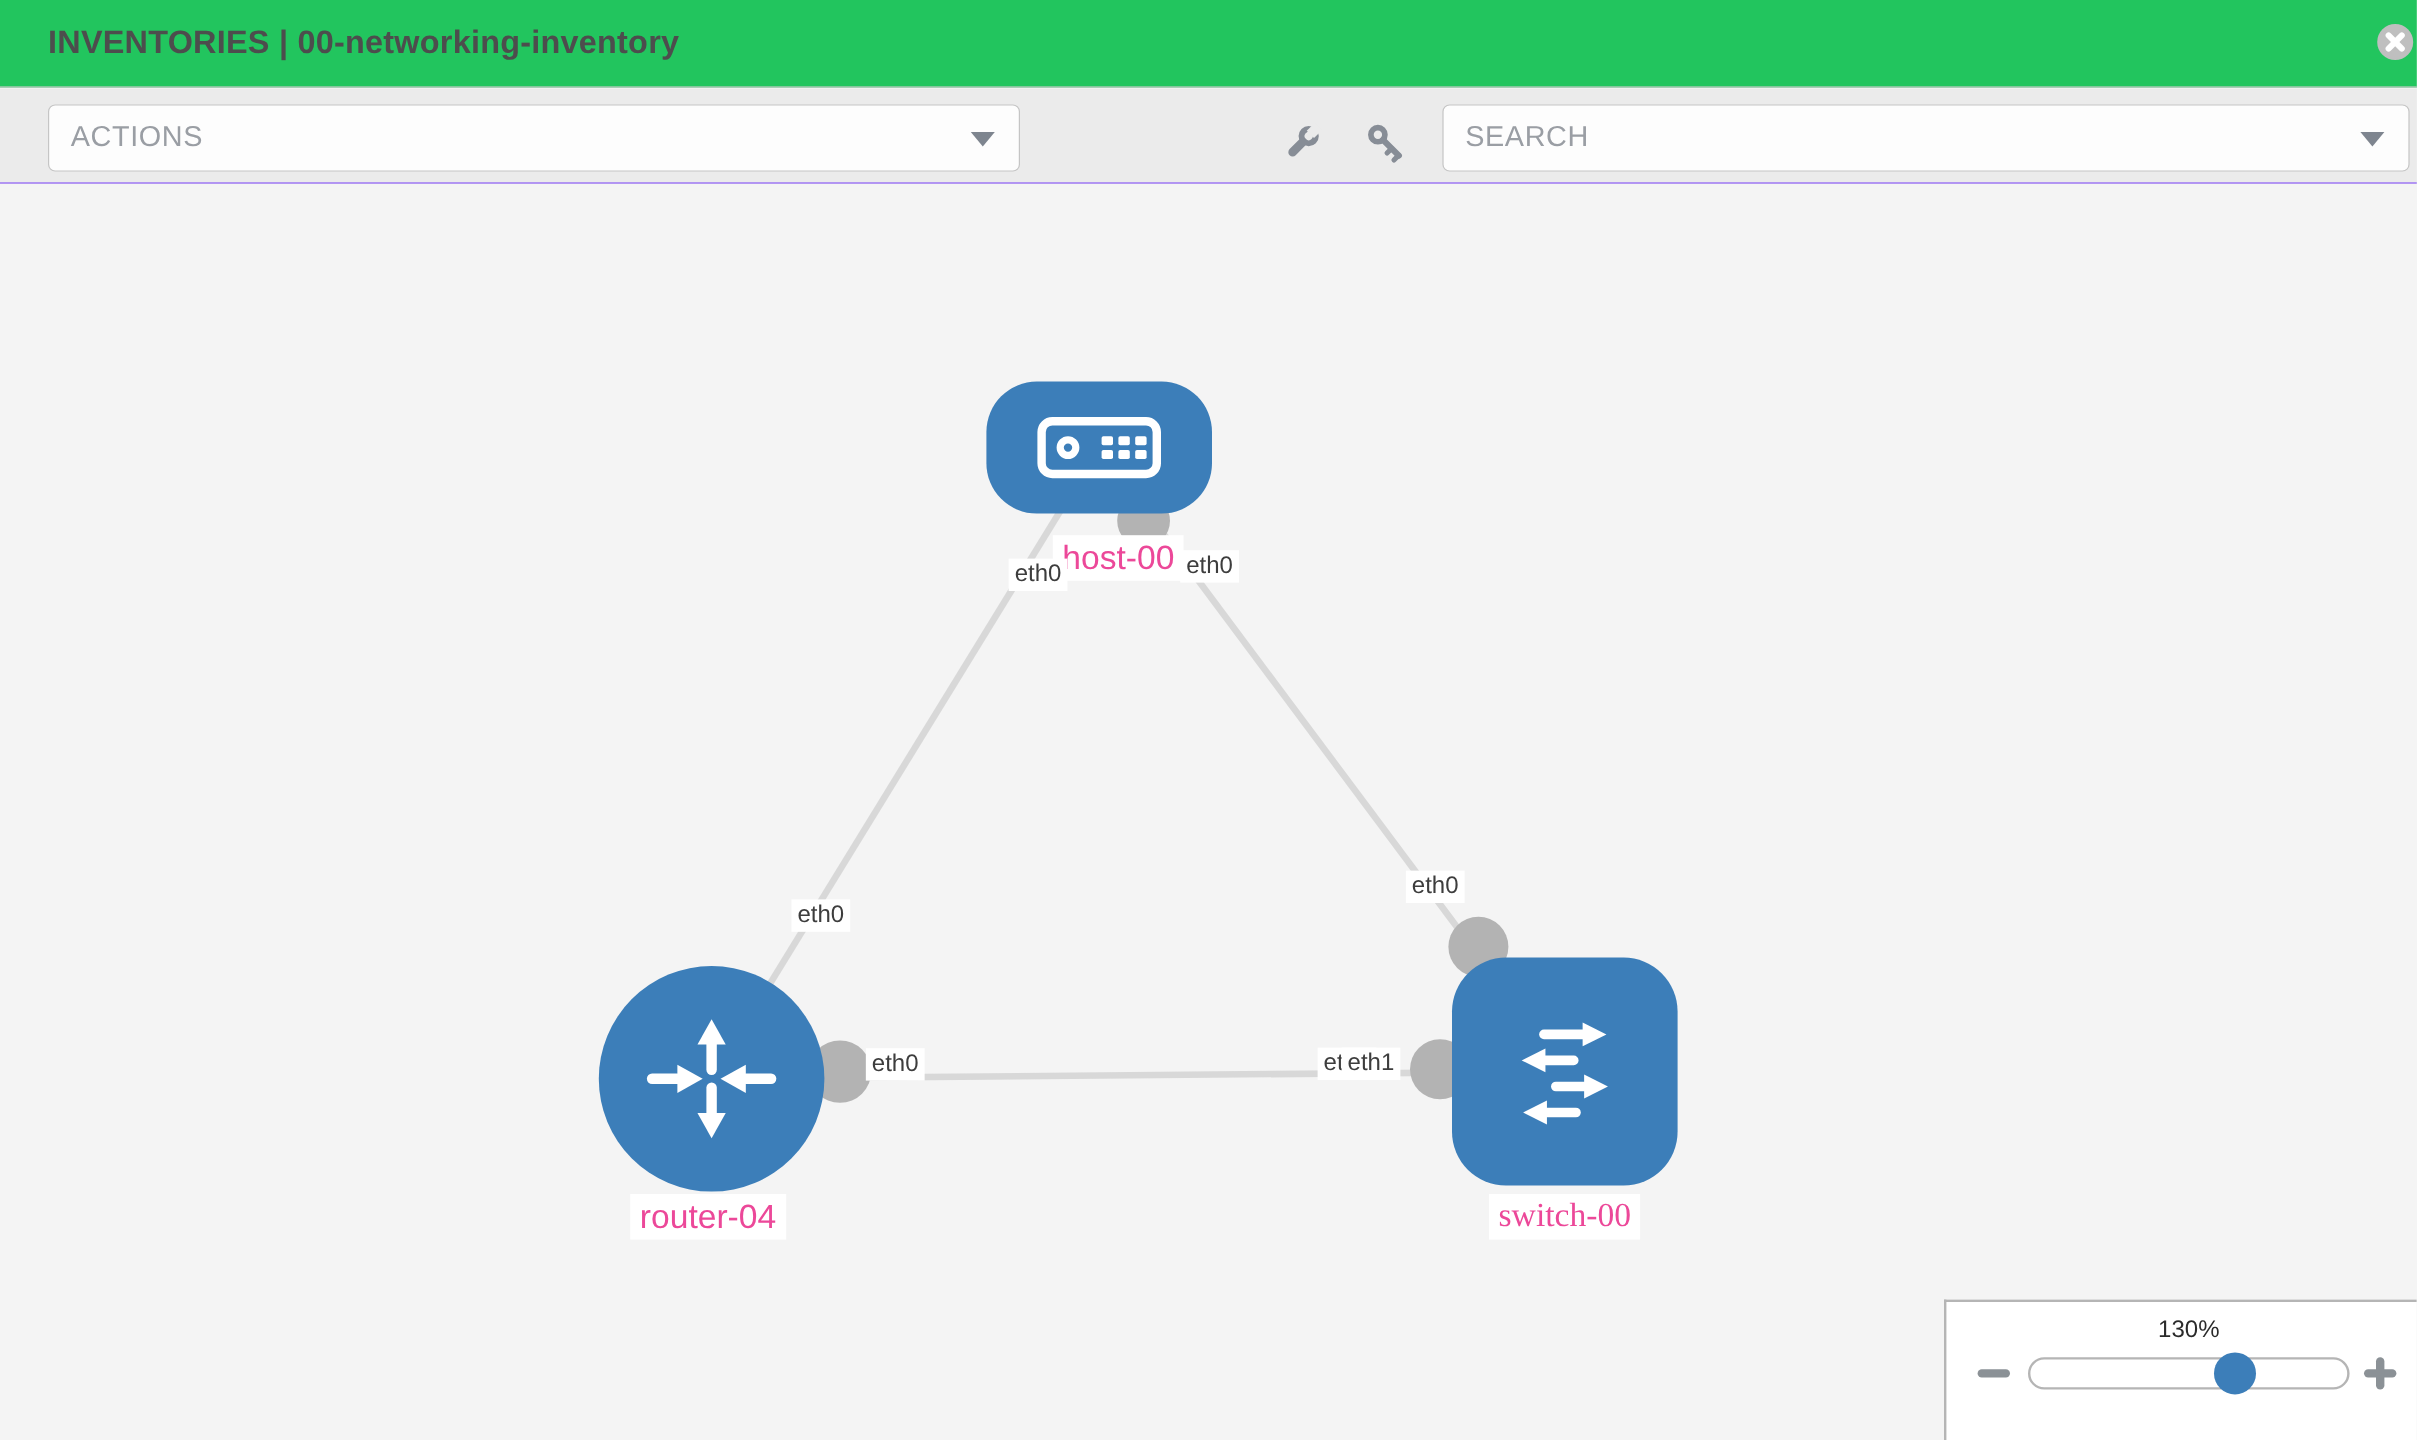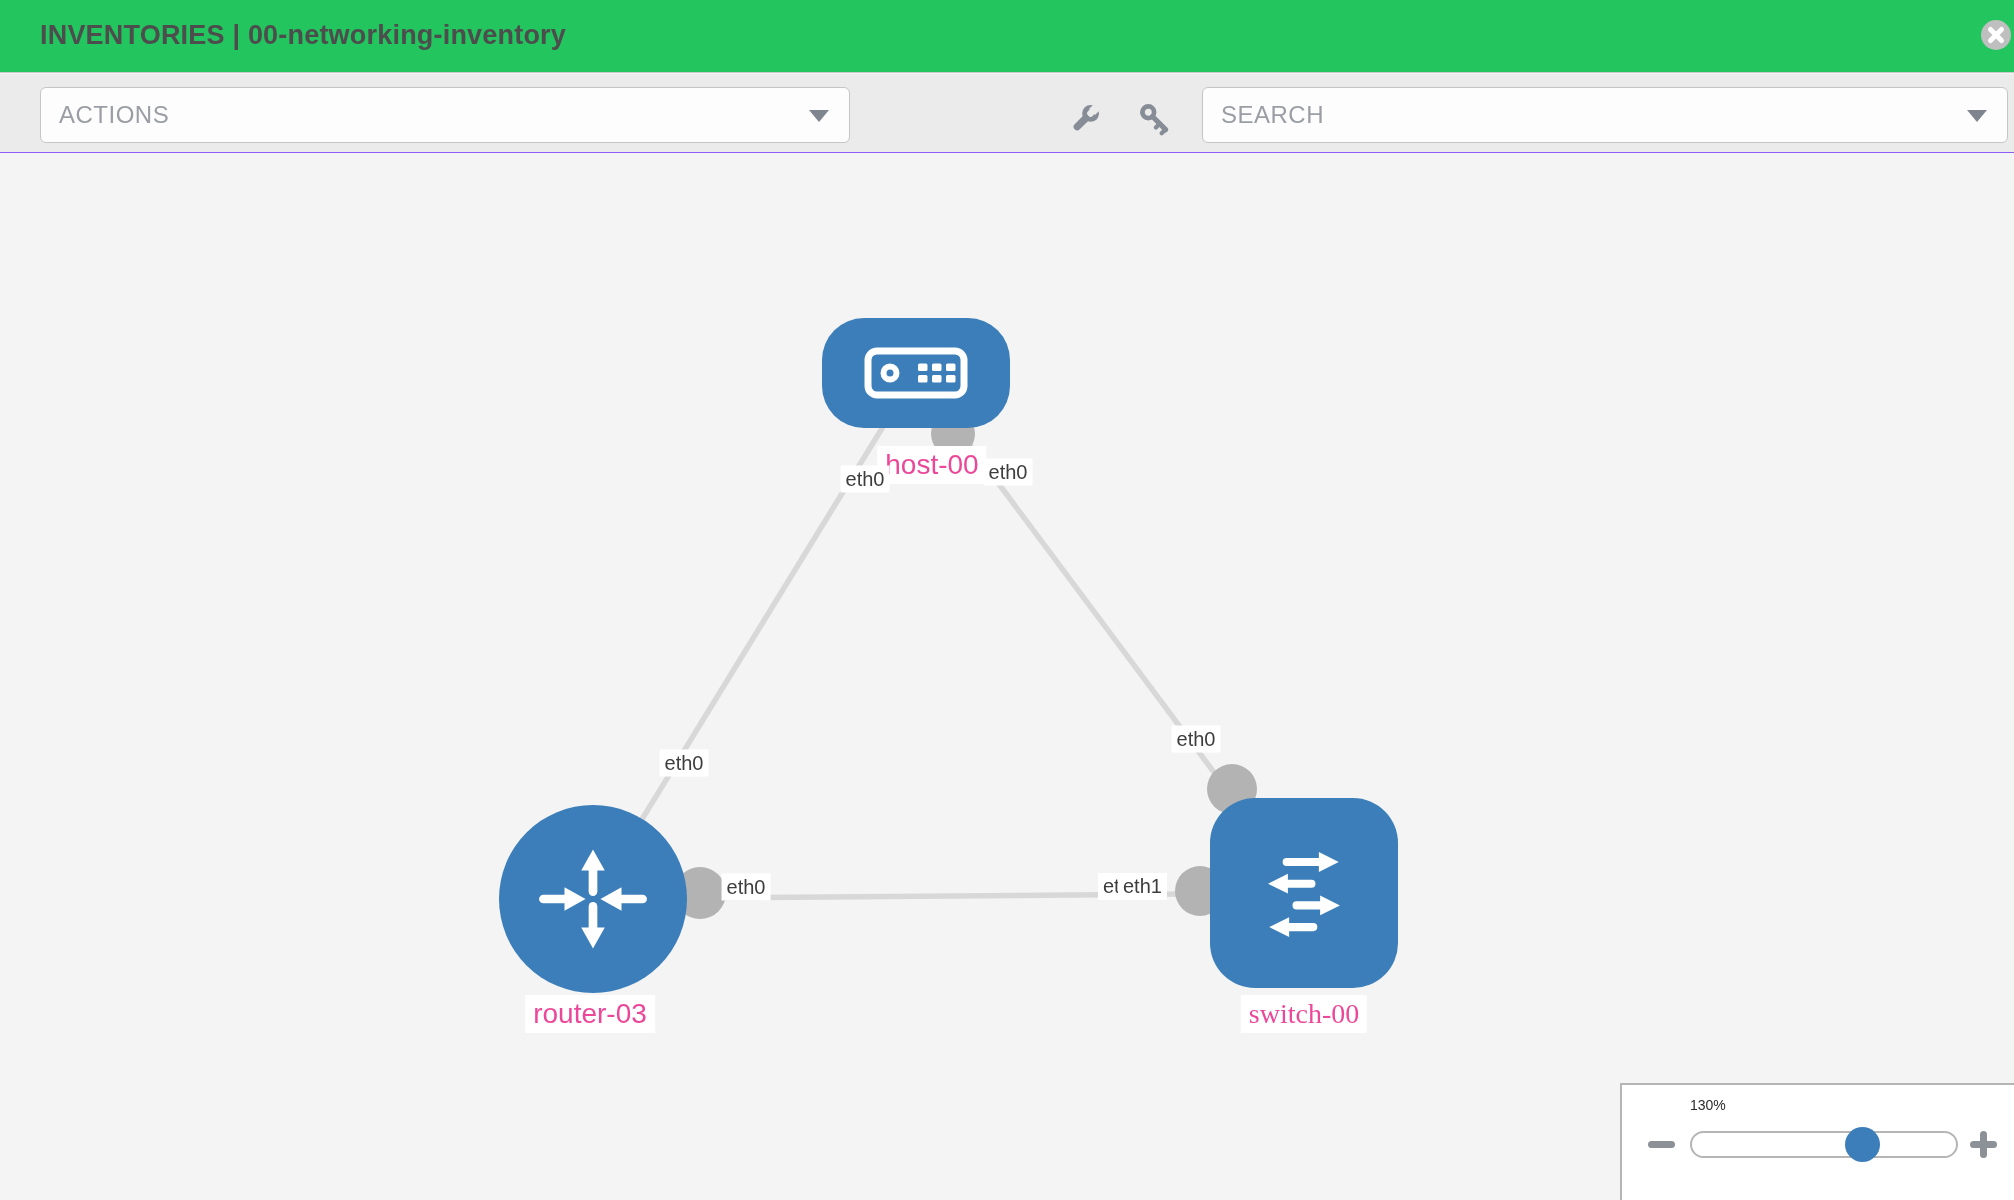--- a/index.html
+++ b/index.html
@@ -37,22 +37,22 @@
     white-space:nowrap; }
   .node-lbl { font-size:28px; color:#ec4899; padding:3px 8px; }
   .eth-lbl  { font-size:20px; color:#3d3d3d; padding:2px 5px; }
   .eth-pair { position:absolute; transform:translateY(-50%); height:28px; }
   .eth-pair span { position:absolute; top:0; background:#fff; font-size:20px;
     color:#3d3d3d; padding:2px 5px; }
 
   
   .zoom-panel { position:absolute; left:1620px; top:929px; width:394px; height:118px;
     background:#ffffff; border-top:2px solid #b5b5b5; border-left:2px solid #b5b5b5; }
-  .zoom-level { position:absolute; left:68px; top:12px; width:268px; 
-    font-size:14px; color:#2b2b2b; }
+  .zoom-level { position:absolute; left:68px; top:12px; width:268px; text-align:center;
+    font-size:20px; color:#2b2b2b; }
   .zbar { position:absolute; background:#8b9196; border-radius:4px; }
   .zoom-minus { left:26px; top:56px; width:27px; height:7px; cursor:pointer; }
   .zoom-plus { position:absolute; left:344px; top:42px; width:36px; height:36px; cursor:pointer; }
   .zoom-track { position:absolute; left:68px; top:46px; width:268px; height:27px;
     background:#fff; border:2px solid #b5b5b5; border-radius:14px; cursor:pointer; }
   .zoom-thumb { position:absolute; left:223px; top:42px; width:35px; height:35px;
     border-radius:50%; background:#3c7eb9; cursor:pointer; }
 </style>
 </head>
 <body>
@@ -153,21 +153,21 @@
         <polygon points="-26,-31 -26,1 -58,-15" stroke="none"></polygon>
         <line x1="-12" y1="20" x2="26" y2="20"></line>
         <polygon points="26,4 26,36 58,20" stroke="none"></polygon>
         <line x1="15" y1="55" x2="-24" y2="55"></line>
         <polygon points="-24,39 -24,71 -56,55" stroke="none"></polygon>
       </g>
     </g>
   </svg>
 
   <div class="lbl node-lbl" style="left:932px; top:311px;">host-00</div>
-  <div class="lbl node-lbl" style="left:590px; top:860px;">router-03</div>
+  <div class="lbl node-lbl" style="left:590px; top:860px;">router-04</div>
   <div class="lbl node-lbl" style="left:1304px; top:860px;font-family:Liberation Serif, serif;">switch-00</div>
 
   <div class="lbl eth-lbl" style="left:865px; top:325px;">eth0</div>
   <div class="lbl eth-lbl" style="left:1008px; top:318px;">eth0</div>
   <div class="lbl eth-lbl" style="left:684px; top:609px;">eth0</div>
   <div class="lbl eth-lbl" style="left:1196px; top:585px;">eth0</div>
   <div class="lbl eth-lbl" style="left:746px; top:733px;">eth0</div>
   <div class="eth-pair" style="left:1098px; top:733px;">
     <span style="left:0; z-index:1;">eth0</span>
     <span style="left:20px; z-index:2;">eth1</span>

